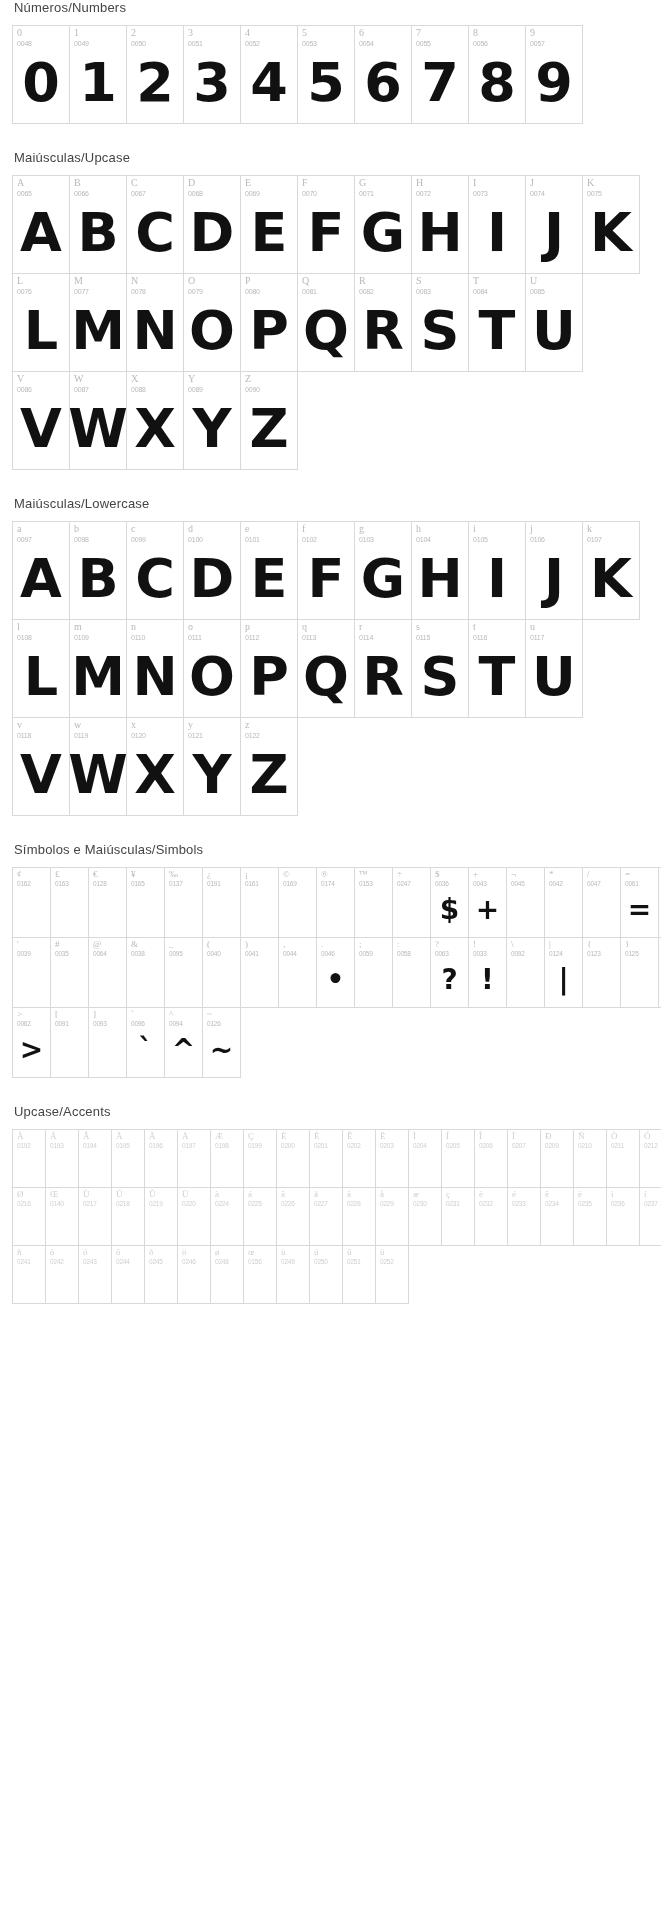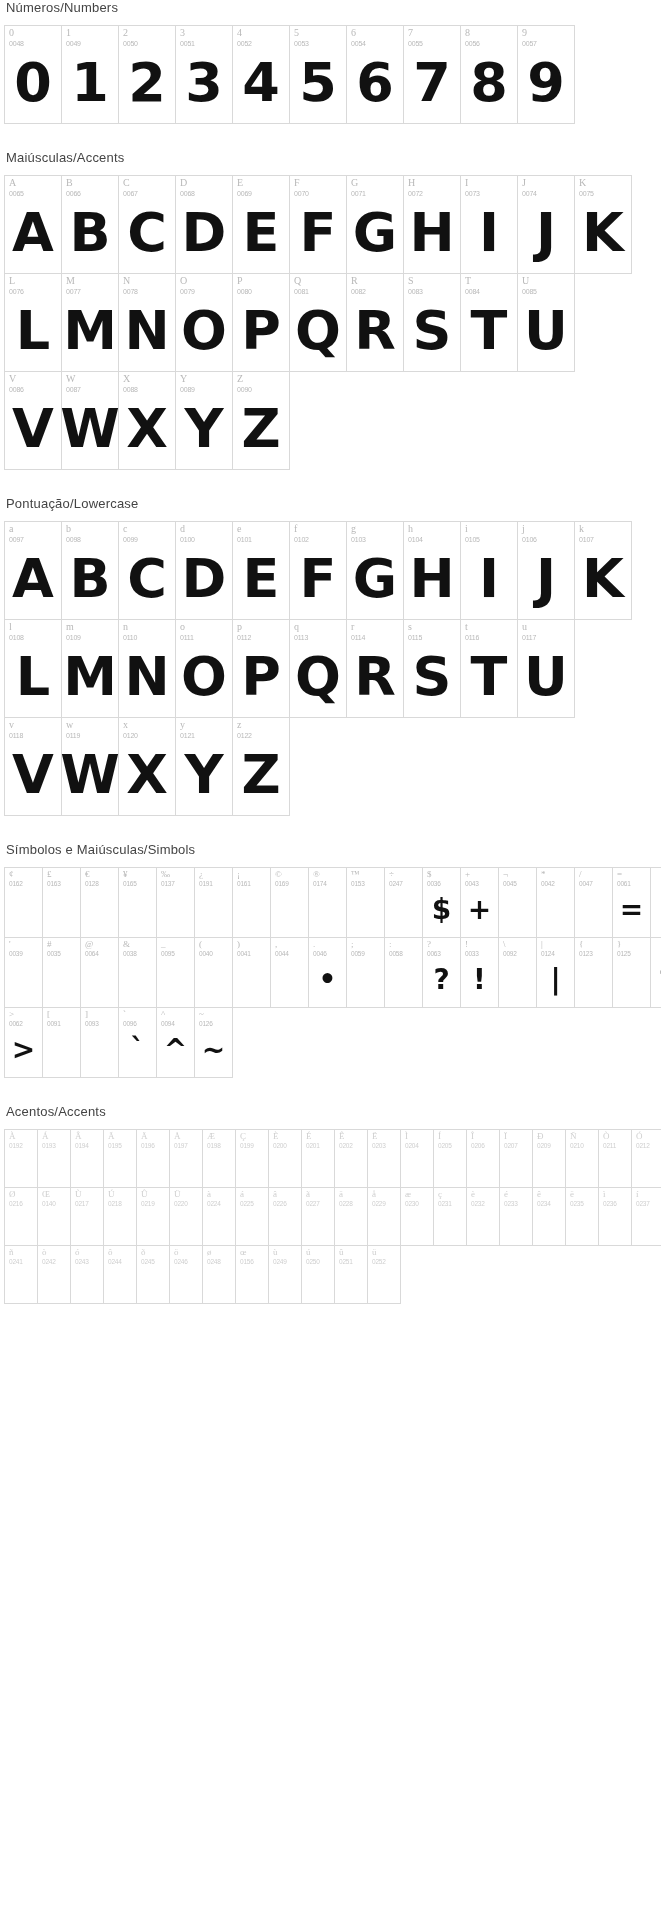--- a/index.html
+++ b/index.html
@@ -6,21 +6,21 @@
   html, body {
     margin: 0; padding: 0;
     background: #ffffff;
     width: 661px;
   }
   body {
     font-family: "Liberation Sans", sans-serif;
     color: #333333;
     padding: 0 0 20px 0;
   }
-  .page { width: 625px; padding: 0 4px; }
+  .page { width: 625px; padding: 0 12px; }
 
   .section { margin-bottom: 26px; }
   .section-title {
     font-size: 13px;
     color: #444444;
     margin: 0 0 10px 2px;
     letter-spacing: 0.2px;
   }
 
   .row {
@@ -161,21 +161,21 @@
             <div class="meta">
               <span class="ch-label">9</span>
               <span class="code">0057</span>
             </div>
             <div class="glyph">9</div>
           </div>
         </div>
       </div>
     </div>
     <div class="section big">
-      <div class="section-title">Maiúsculas/Accents</div>
+      <div class="section-title">Maiúsculas/Upcase</div>
       <div>
         <div class="row">
           <div class="cell">
             <div class="meta">
               <span class="ch-label">A</span>
               <span class="code">0065</span>
             </div>
             <div class="glyph">A</div>
           </div>
           <div class="cell">
@@ -354,21 +354,21 @@
             <div class="meta">
               <span class="ch-label">Z</span>
               <span class="code">0090</span>
             </div>
             <div class="glyph">Z</div>
           </div>
         </div>
       </div>
     </div>
     <div class="section big">
-      <div class="section-title">Pontuação/Lowercase</div>
+      <div class="section-title">Maiúsculas/Lowercase</div>
       <div>
         <div class="row">
           <div class="cell">
             <div class="meta">
               <span class="ch-label">a</span>
               <span class="code">0097</span>
             </div>
             <div class="glyph">A</div>
           </div>
           <div class="cell">
@@ -846,21 +846,21 @@
             <div class="meta">
               <span class="ch-label">~</span>
               <span class="code">0126</span>
             </div>
             <div class="glyph">~</div>
           </div>
         </div>
       </div>
     </div>
     <div class="section acc">
-      <div class="section-title">Acentos/Accents</div>
+      <div class="section-title">Upcase/Accents</div>
       <div>
         <div class="row">
           <div class="cell empty">
             <div class="meta">
               <span class="ch-label">À</span>
               <span class="code">0192</span>
             </div>
             <div class="glyph"></div>
           </div>
           <div class="cell empty">

